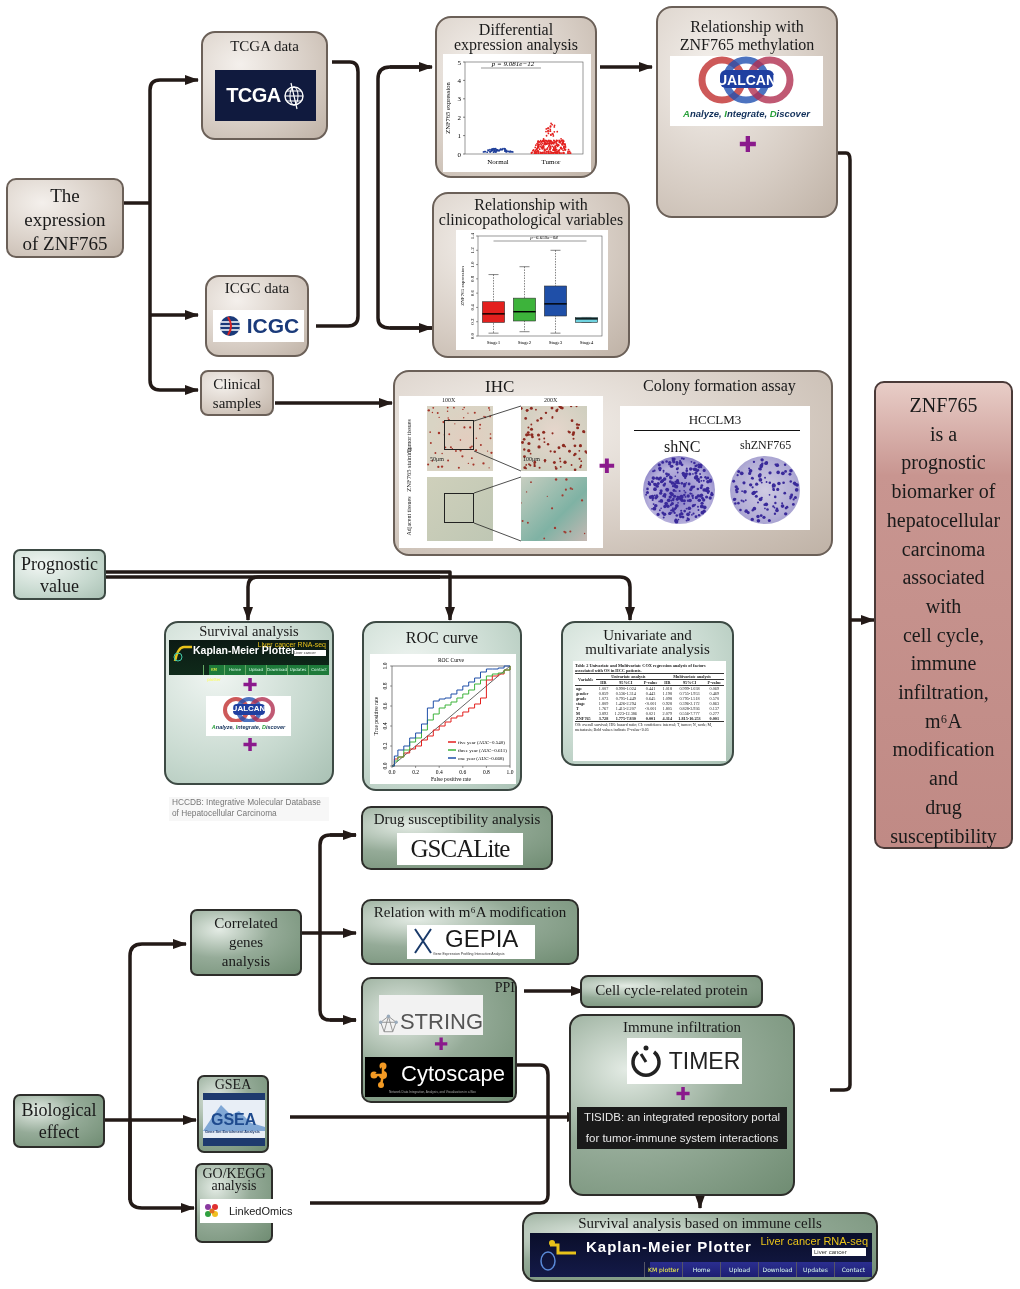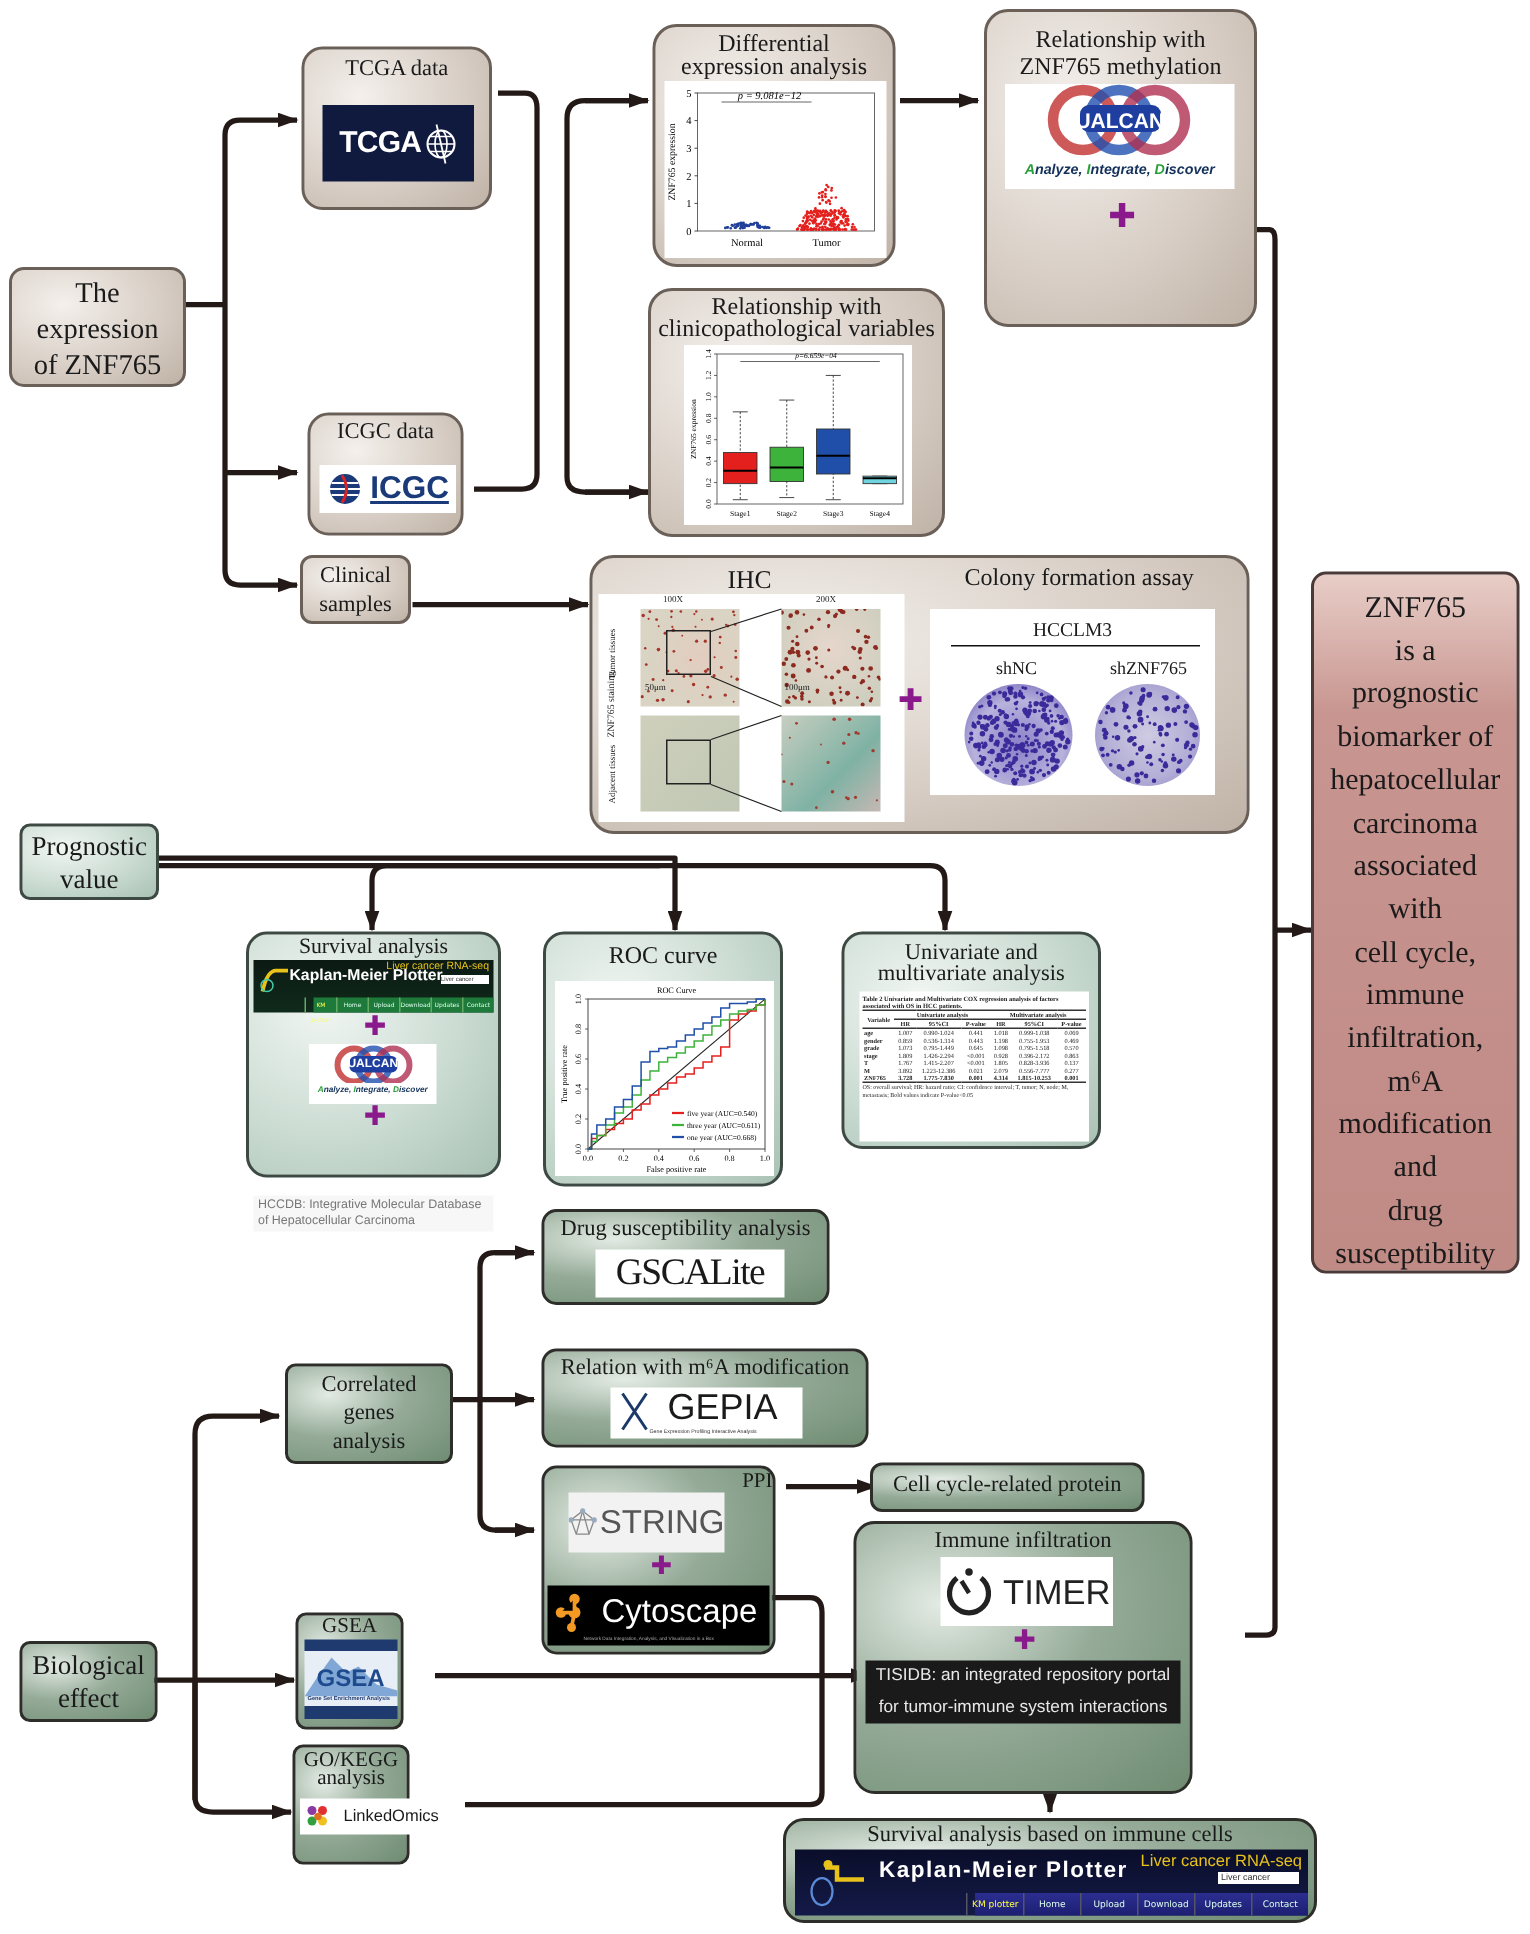--- a/index.html
+++ b/index.html
@@ -100,21 +100,21 @@
 </div>
 
 <div class="box tan" style="left:205px;top:275px;width:104px;height:82px;">
   <div class="ttl" style="top:4px;font-size:15px;">ICGC data</div>
   <div class="panel" style="left:6px;top:33px;width:91px;height:32px;display:flex;align-items:center;justify-content:center;">
     <svg width="24" height="24" viewBox="0 0 24 24">
       <circle cx="12" cy="12" r="10" fill="#1a3a7a"></circle>
       <path d="M3,8 H21 M2,12 H22 M3,16 H21" stroke="#fff" stroke-width="1.3"></path>
       <path d="M10,3 Q16,12 10,21" stroke="#d22" stroke-width="2" fill="none"></path>
     </svg>
-    <span class="sans" style="color:#1a3a7a;font-size:21px;font-weight:bold;margin-left:5px;text-decoration:underline;">ICGC</span>
+    <span class="sans" style="color:#1a3a7a;font-size:21px;font-weight:bold;margin-left:5px;">ICGC</span>
   </div>
 </div>
 
 <div class="box tan" style="left:200px;top:370px;width:74px;height:46px;border-radius:8px;">
   <div class="ttl" style="top:3px;font-size:15px;line-height:19px;">
     <div>Clinical</div>
     <div>samples</div>
   </div>
 </div>
 
@@ -741,21 +741,21 @@
       </div>
     <svg class="abs" style="left:0;top:0" width="204" height="152">
       <path d="M75,25 L122,10 M75,55 L122,75 M75,97 L122,81 M75,127 L122,145" stroke="#222" stroke-width="0.8"></path>
       <rect id="dots1" x="0" y="0" width="0" height="0"></rect>
     </svg>
   </div>
   <div class="plus" style="left:202px;top:84px;width:20px;font-size:20px;">✚</div>
   <div class="panel" style="left:225px;top:34px;width:190px;height:124px;">
     <div class="abs" style="left:0;right:0;top:6px;text-align:center;font-size:13px;">HCCLM3</div>
     <div class="abs" style="left:14px;right:10px;top:24px;border-top:1.5px solid #111;"></div>
-    <div class="abs" style="left:44px;top:32px;font-size:12px;">shNC</div>
+    <div class="abs" style="left:44px;top:32px;font-size:16px;">shNC</div>
     <div class="abs" style="left:120px;top:32px;font-size:12px;">shZNF765</div>
     <div class="abs" style="left:23px;top:50px;width:72px;height:68px;border-radius:50%;background:radial-gradient(circle at 50% 60%,#8a80c8 0%,#b8b2dc 55%,#5a4fb0 100%);"><svg width="72" height="68">
           <circle cx="60.755042806360954" cy="24.80646613423406" r="1.0270164609053498" fill="#3a2a9a"></circle>
           <circle cx="33.918684130817525" cy="6.391652632104897" r="1.343280606995885" fill="#3a2a9a"></circle>
           <circle cx="41.27047158666994" cy="30.17879696392523" r="1.2597762345679013" fill="#3a2a9a"></circle>
           <circle cx="51.37125843480021" cy="6.941802429017944" r="1.2348366769547325" fill="#3a2a9a"></circle>
           <circle cx="64.8861608214648" cy="25.715458284324864" r="1.726795267489712" fill="#3a2a9a"></circle>
           <circle cx="32.34733223156455" cy="25.806117911154132" r="0.9939853395061728" fill="#3a2a9a"></circle>
           <circle cx="21.821702504779196" cy="38.76948377463395" r="1.6947402263374487" fill="#3a2a9a"></circle>
           <circle cx="20.572564574366176" cy="14.812207752402788" r="0.9873932613168726" fill="#3a2a9a"></circle>
@@ -1359,21 +1359,21 @@
     <svg class="abs" style="left:4px;top:2px" width="24" height="28">
         <path d="M4,26 Q12,14 20,2 M4,2 Q12,14 20,26" stroke="#1a3a6a" stroke-width="2" fill="none"></path>
       </svg>
     <div class="abs sans" style="left:38px;top:0px;font-size:24px;">GEPIA</div>
     <div class="abs sans" style="left:26px;top:27px;font-size:3.5px;color:#333;">Gene Expression Profiling Interactive Analysis</div>
   </div>
 </div>
 
 <div class="box dgreen" style="left:361px;top:977px;width:156px;height:126px;border-radius:10px;">
   <div class="ttl" style="top:2px;font-size:14px;text-align:right;">PPI</div>
-  <div class="panel" style="left:16px;top:16px;width:104px;height:40px;background:#f2f2f2;display:flex;align-items:center;justify-content:center;">
+  <div class="panel" style="left:16px;top:16px;width:104px;height:40px;background:#f2f2f2;display:flex;align-items:flex-end;justify-content:center;">
     <svg width="22" height="22" viewBox="0 0 22 22">
         <path d="M11,2 L20,9 L16,20 L6,20 L2,9 Z M11,2 L16,20 M11,2 L6,20 M2,9 L20,9" stroke="#888" stroke-width="1" fill="none"></path>
         <circle cx="11" cy="2" r="2" fill="#9ab"></circle>
         <circle cx="2" cy="9" r="2" fill="#9ab"></circle>
         <circle cx="20" cy="9" r="2" fill="#9ab"></circle>
       </svg>
     <span class="sans" style="font-size:22px;color:#555;margin-left:2px;">STRING</span>
   </div>
   <div class="plus" style="left:66px;top:57px;width:24px;font-size:17px;">✚</div>
   <div class="panel" style="left:2px;top:78px;width:148px;height:40px;background:#000;">

